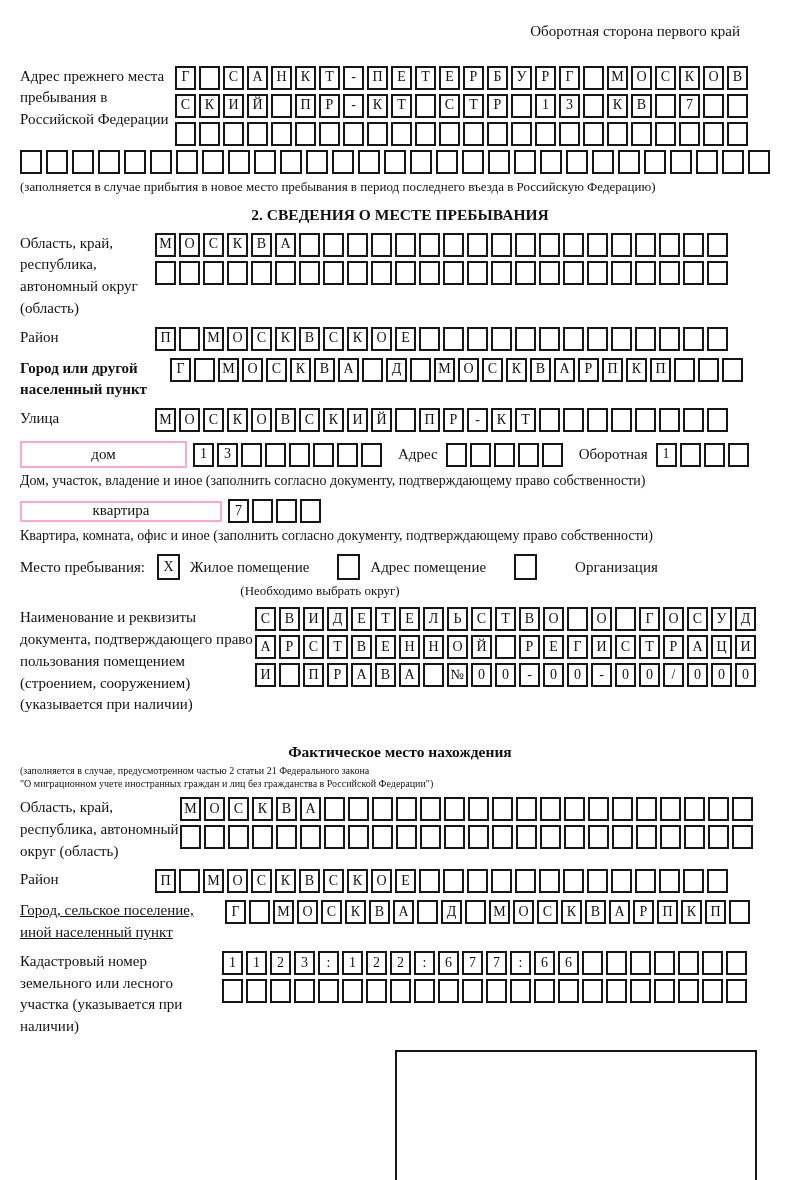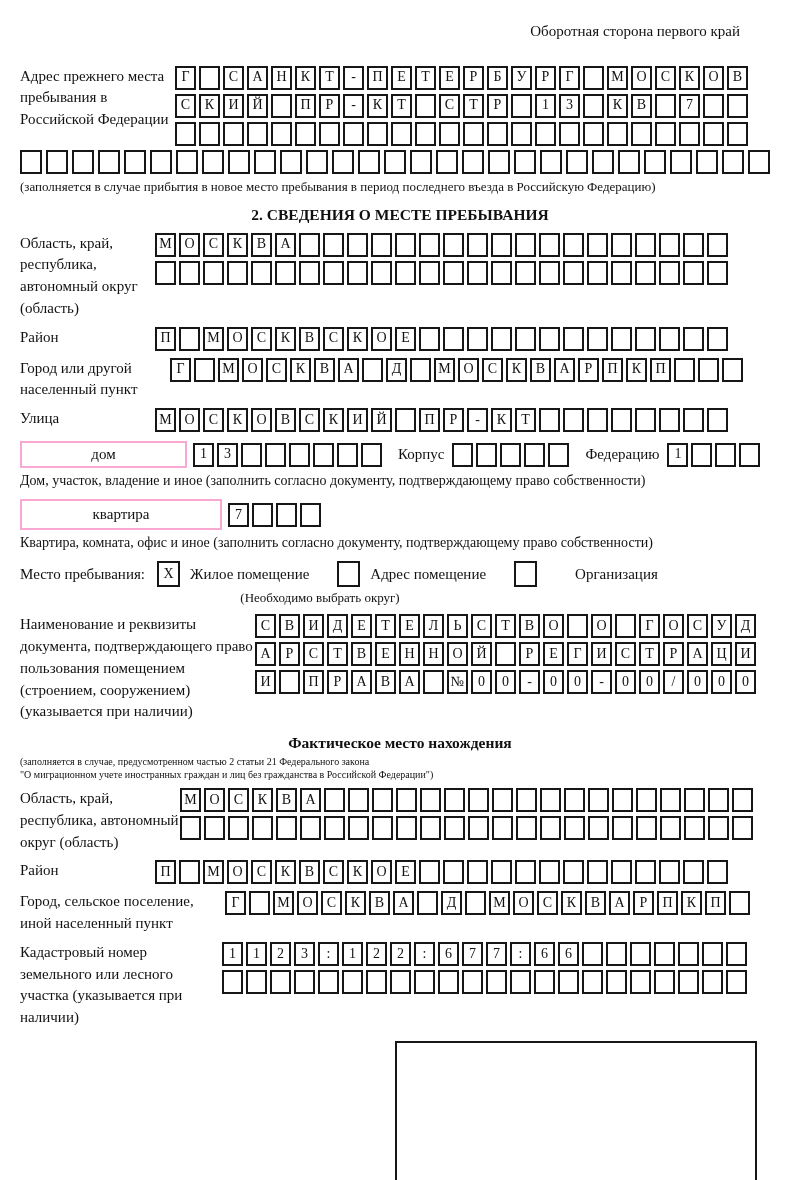--- a/index.html
+++ b/index.html
@@ -24,21 +24,21 @@
   .stretch .cell{width:22px;}
   .caption{font-size:13px;text-align:left;margin-top:5px;}
   .caption-left{font-size:14px;margin-top:4px;}
   .sec-title{font-weight:bold;text-align:center;font-size:15.5px;margin-top:10px;margin-bottom:2px;}
   .inline-row{display:flex;align-items:center;margin-top:9px;}
   .widebox{
     box-sizing:border-box;border:2px solid #f9a8d4;display:flex;align-items:center;justify-content:center;
     font-size:15px;background:#fff;
   }
   .dom-box{width:167px;height:27px;}
-  .kv-box{width:202px;height:31px;}
+  .kv-box{width:202px;height:21px;}
   .cells-strip{display:flex;gap:3px;margin-left:6px;}
   .fieldword{margin:0 8px 0 16px;white-space:nowrap;}
   .chk{width:23px;height:26px;}
   .optlbl{margin-left:10px;white-space:nowrap;}
   .stay-note{font-size:13px;text-align:center;width:300px;margin-left:150px;margin-top:3px;}
   .note-center{font-size:10px;text-align:left;margin-top:2px;}
   .stamp-box{
     box-sizing:border-box;width:362px;height:172px;border:2px solid #161616;
     margin-left:375px;margin-top:12px;background:#fff;
   }
@@ -252,21 +252,21 @@
         <span class="cell"></span>
         <span class="cell"></span>
         <span class="cell"></span>
         <span class="cell"></span>
         <span class="cell"></span>
       </div>
     </div>
 </div>
 
 <div class="formrow">
-  <div class="lbl" style="flex-basis:150px;">Город или другой населенный пункт</div>
+  <div class="lbl" style="flex-basis:150px;font-weight:bold;">Город или другой населенный пункт</div>
   <div class="grid">
       <div class="boxrow">
         <span class="cell">Г</span>
         <span class="cell"></span>
         <span class="cell">М</span>
         <span class="cell">О</span>
         <span class="cell">С</span>
         <span class="cell">К</span>
         <span class="cell">В</span>
         <span class="cell">А</span>
@@ -327,29 +327,29 @@
   <div class="cells-strip">
       <span class="cell">1</span>
       <span class="cell">3</span>
       <span class="cell"></span>
       <span class="cell"></span>
       <span class="cell"></span>
       <span class="cell"></span>
       <span class="cell"></span>
       <span class="cell"></span>
     </div>
-  <span class="fieldword">Корпус</span>
+  <span class="fieldword">Адрес</span>
   <div class="cells-strip" style="margin-left:0;">
       <span class="cell"></span>
       <span class="cell"></span>
       <span class="cell"></span>
       <span class="cell"></span>
       <span class="cell"></span>
     </div>
-  <span class="fieldword">Федерацию</span>
+  <span class="fieldword">Оборотная</span>
   <div class="cells-strip" style="margin-left:0;">
       <span class="cell">1</span>
       <span class="cell"></span>
       <span class="cell"></span>
       <span class="cell"></span>
     </div>
 </div>
 <div class="caption-left">Дом, участок, владение и иное (заполнить согласно документу, подтверждающему право собственности)</div>
 
 <div class="inline-row">
@@ -442,21 +442,21 @@
         <span class="cell">0</span>
         <span class="cell">0</span>
         <span class="cell">/</span>
         <span class="cell">0</span>
         <span class="cell">0</span>
         <span class="cell">0</span>
       </div>
     </div>
 </div>
 
-<div class="sec-title" style="margin-top:10px;">Фактическое место нахождения</div>
+<div class="sec-title" style="margin-top:26px;">Фактическое место нахождения</div>
 <div class="note-center">(заполняется в случае, предусмотренном частью 2 статьи 21 Федерального закона</div>
 <div class="note-center" style="margin-top:0;">"О миграционном учете иностранных граждан и лиц без гражданства в Российской Федерации")</div>
 
 <div class="formrow">
   <div class="lbl" style="flex-basis:160px;">Область, край, республика, автономный округ (область)</div>
   <div class="grid">
       <div class="boxrow">
         <span class="cell">М</span>
         <span class="cell">О</span>
         <span class="cell">С</span>
@@ -537,21 +537,21 @@
         <span class="cell"></span>
         <span class="cell"></span>
         <span class="cell"></span>
         <span class="cell"></span>
         <span class="cell"></span>
       </div>
     </div>
 </div>
 
 <div class="formrow">
-  <div class="lbl" style="flex-basis:205px;">Город, сельское поселение, иной населенный пункт</div>
+  <div class="lbl" style="flex-basis:205px;text-decoration:underline;">Город, сельское поселение, иной населенный пункт</div>
   <div class="grid">
       <div class="boxrow">
         <span class="cell">Г</span>
         <span class="cell"></span>
         <span class="cell">М</span>
         <span class="cell">О</span>
         <span class="cell">С</span>
         <span class="cell">К</span>
         <span class="cell">В</span>
         <span class="cell">А</span>

